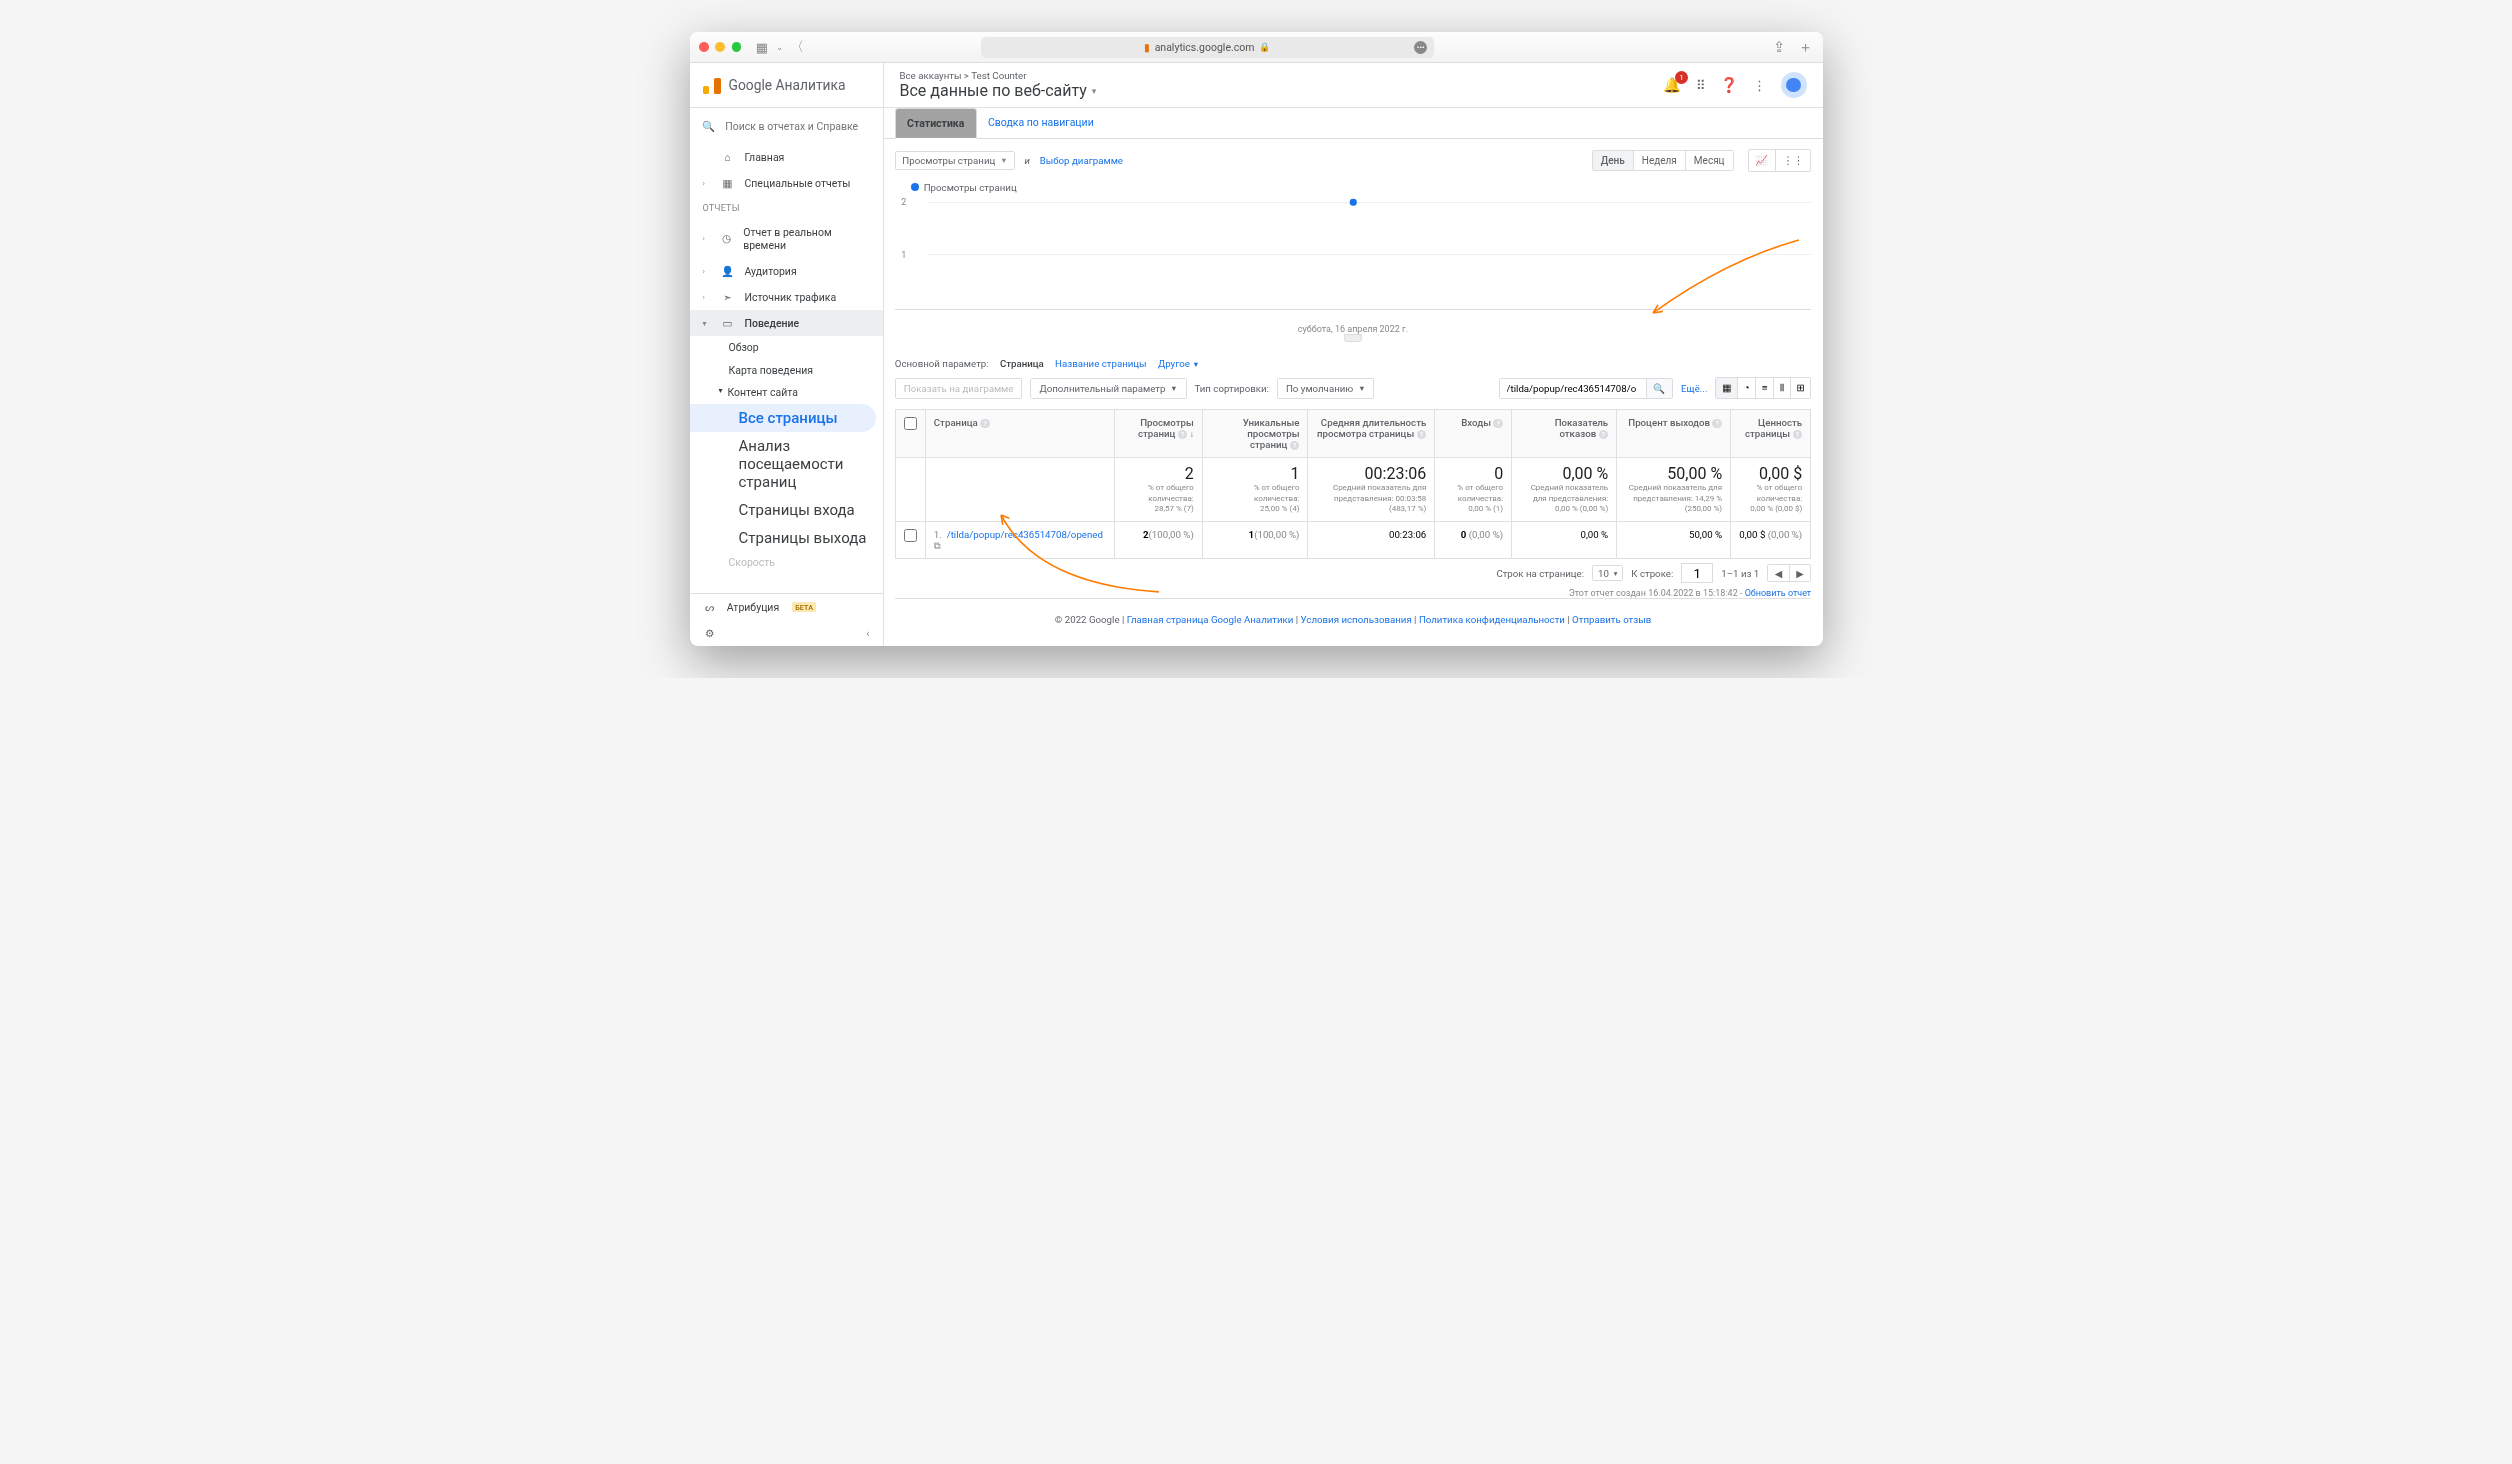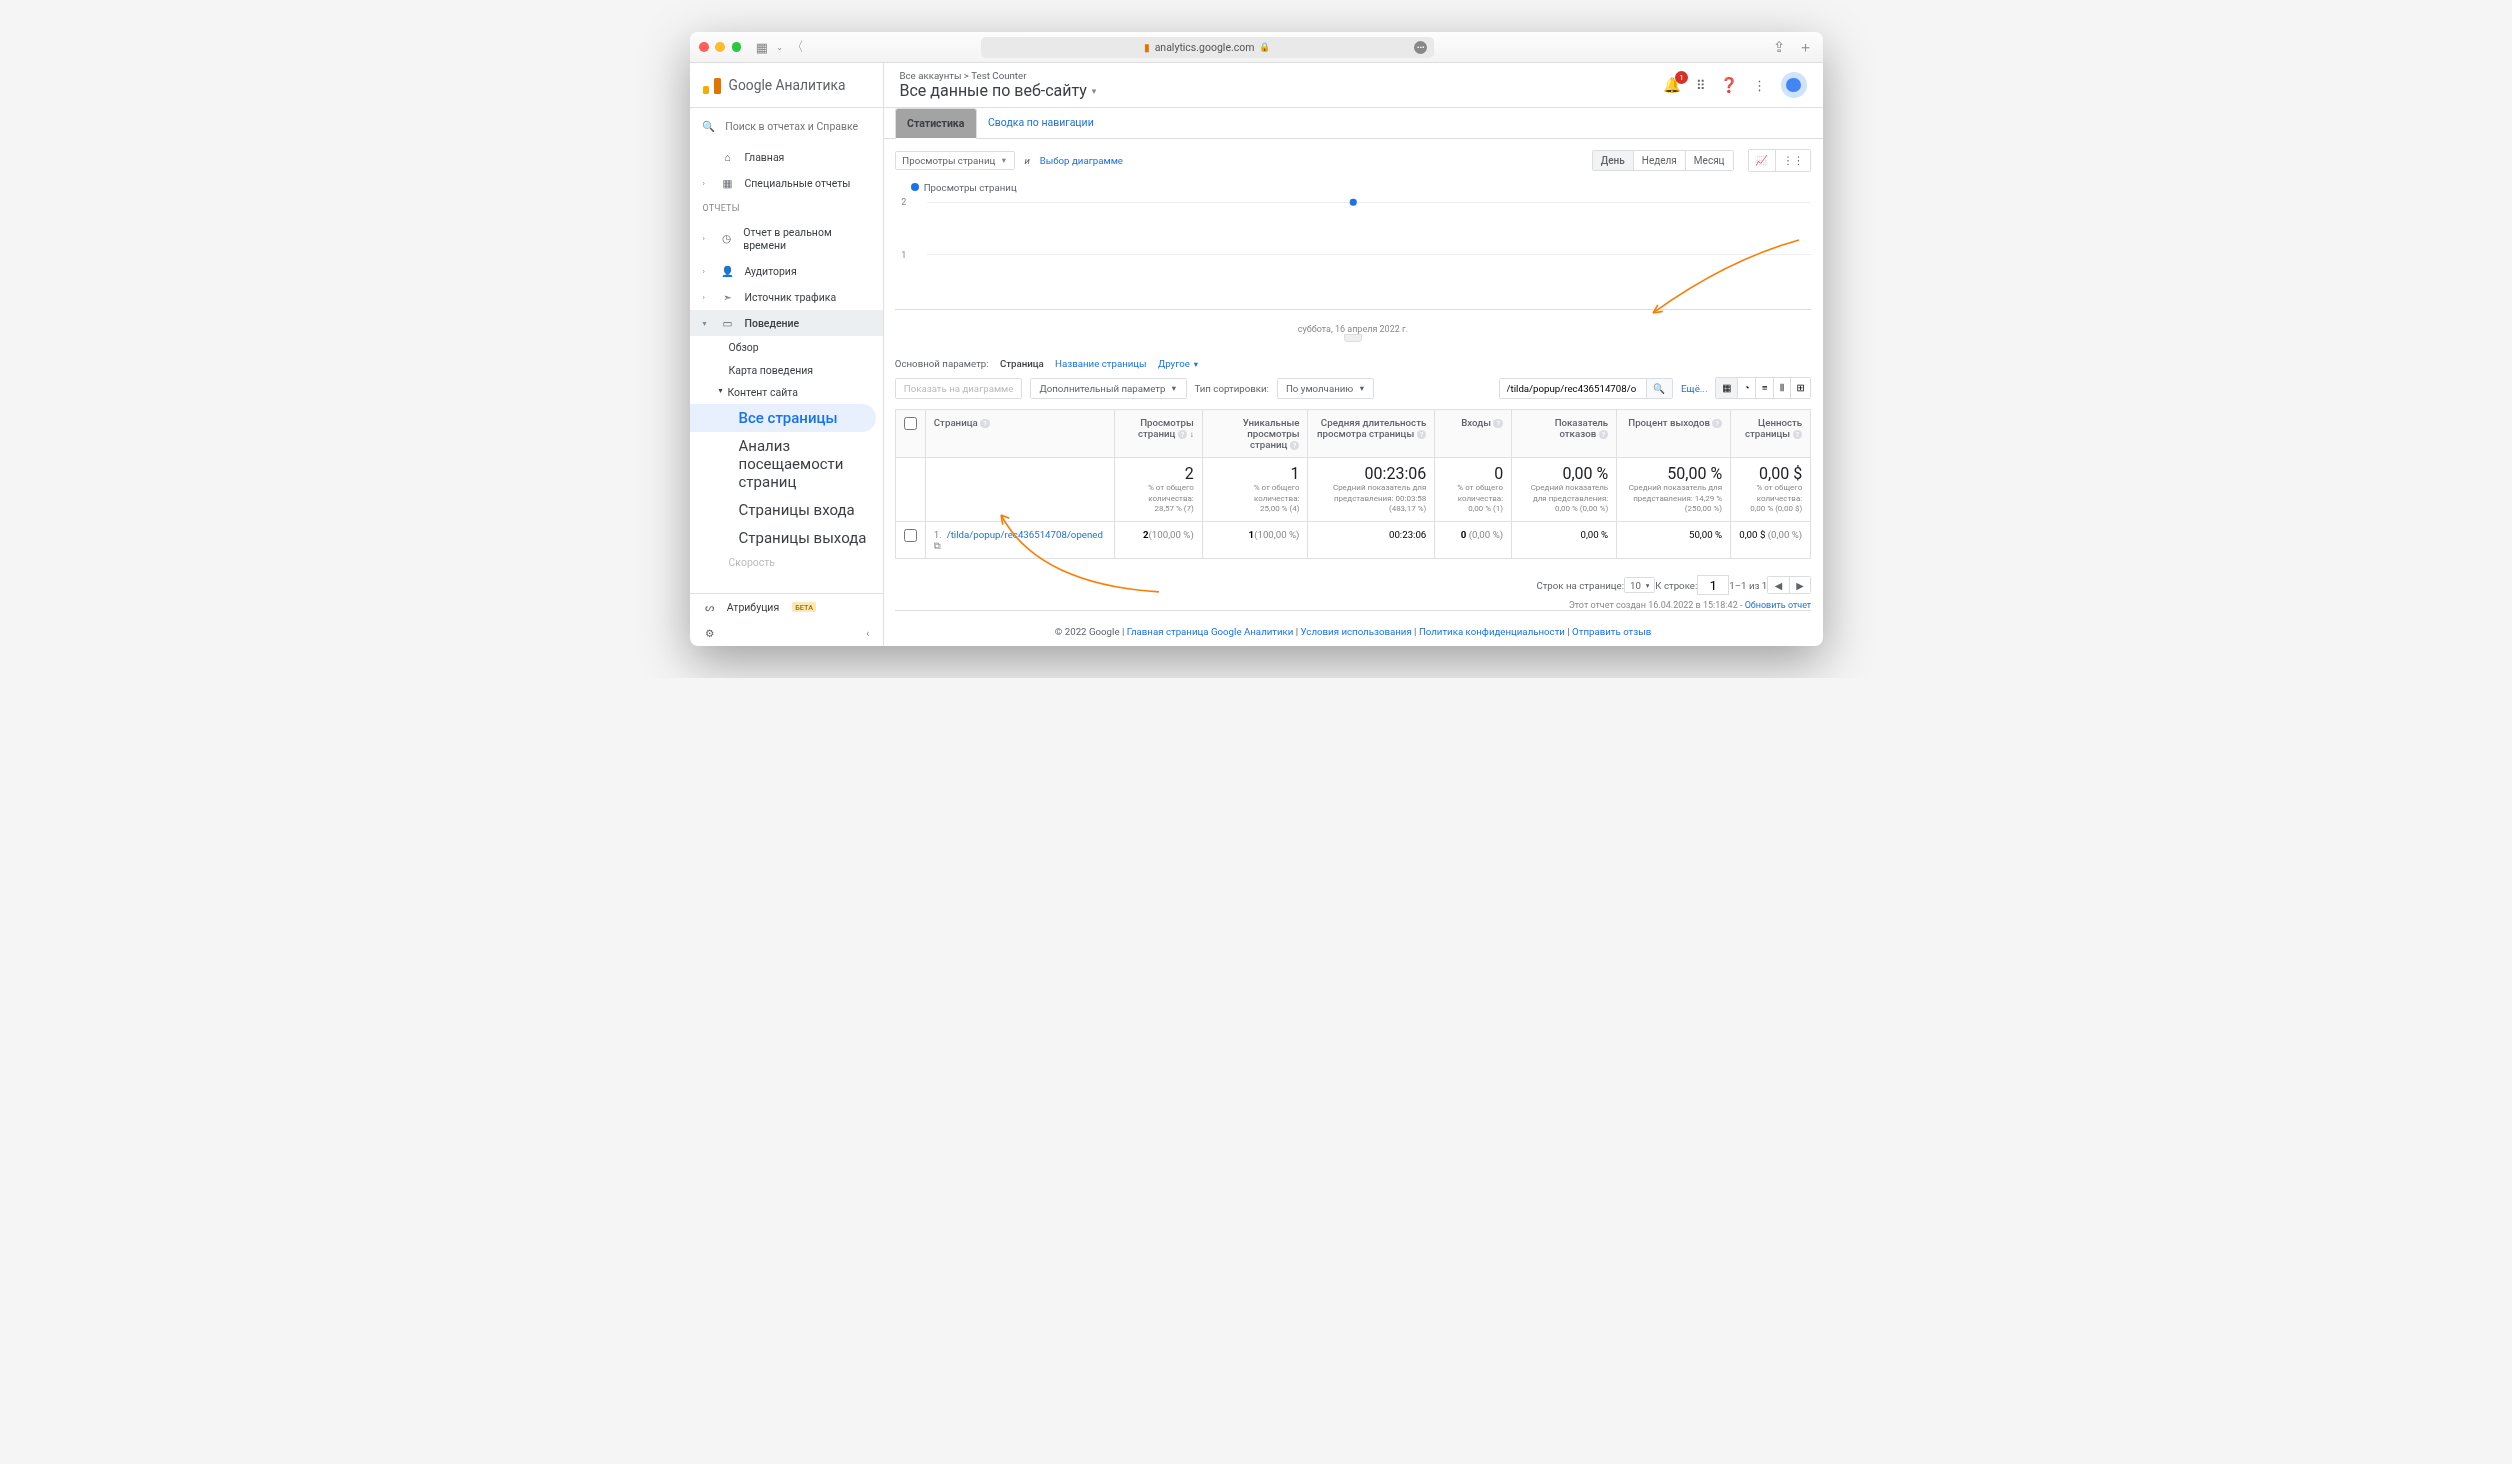--- a/index.html
+++ b/index.html
@@ -84,21 +84,21 @@
 table{width:100%;border-collapse:collapse;margin-top:9.7px;font-size:9.7px}
 th,td{border:0.8px solid #e0e0e0;padding:6.5px 8px;vertical-align:top}
 th{background:#fafafa;color:#5f6368;font-weight:500;text-align:left;position:relative}
 th.num,td.num{text-align:right}
 .help-ico{display:inline-block;width:9.7px;height:9.7px;border-radius:50%;background:#dadce0;color:#fff;font-size:7.3px;text-align:center;line-height:9.7px;margin-left:2.4px}
 .sort-arrow{font-size:8px;color:#5f6368}
 .summary-big{font-size:16px;color:#202124;display:block;text-align:right}
 .summary-sub{font-size:8px;color:#888;display:block;text-align:right;line-height:1.3}
 td a{color:#1a73e8}
 .row-checkbox{width:24px;text-align:center}
-.table-footer{display:flex;justify-content:flex-end;align-items:center;gap:0;font-size:9.7px;color:#5f6368;margin-top:16px}
+.table-footer{display:flex;justify-content:flex-end;align-items:center;gap:8px;font-size:9.7px;color:#5f6368;margin-top:4px}
 .tf-input{width:32px;border:0.8px solid #dadce0;padding:1.6px 3.2px;text-align:center}
 .tf-nav{border:0.8px solid #dadce0;border-radius:1.6px;display:flex}
 .tf-nav span{padding:2.4px 6.5px;cursor:pointer}
 .tf-nav span:first-child{border-right:0.8px solid #dadce0}
 .report-gen{text-align:right;font-size:9px;color:#888;margin-top:4.9px}
 .report-gen a{color:#1a73e8}
 .footer{text-align:center;padding:14.6px;font-size:9.7px;color:#5f6368;border-top:0.8px solid #e0e0e0}
 .footer a{color:#1a73e8}
 .annotate-arrow{position:absolute;pointer-events:none}
 .hdr-left{display:flex;flex-direction:column}

